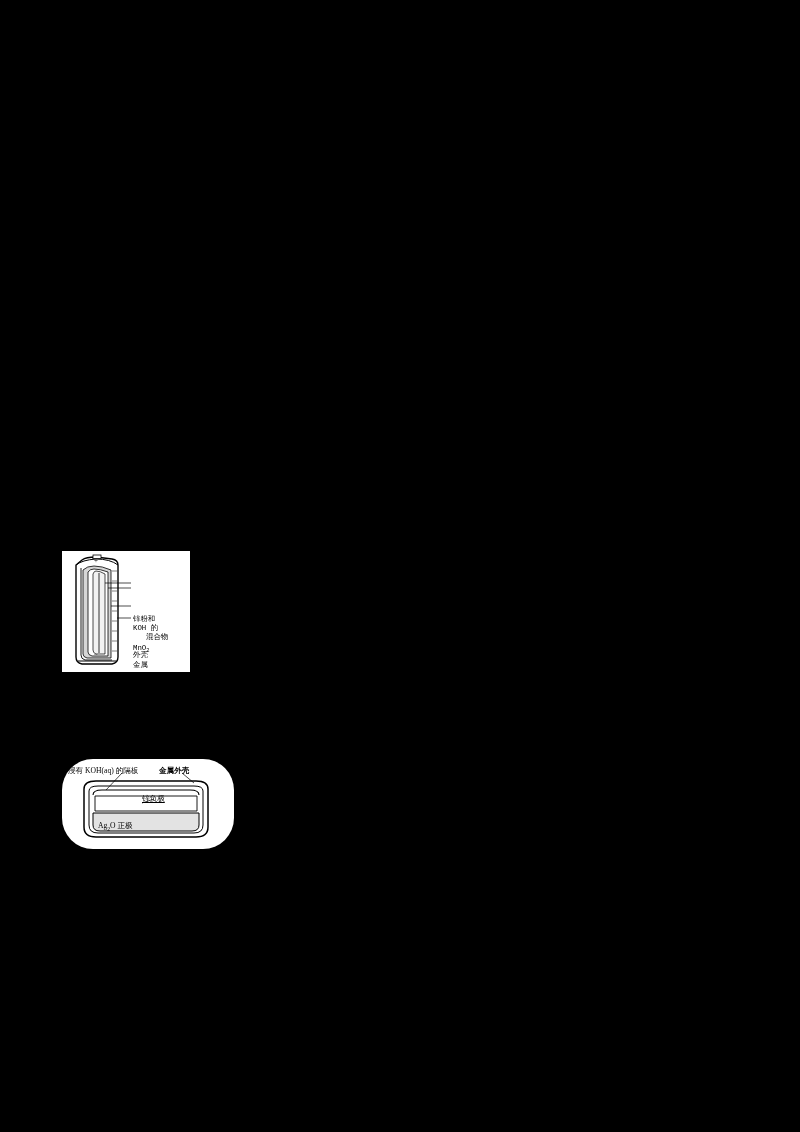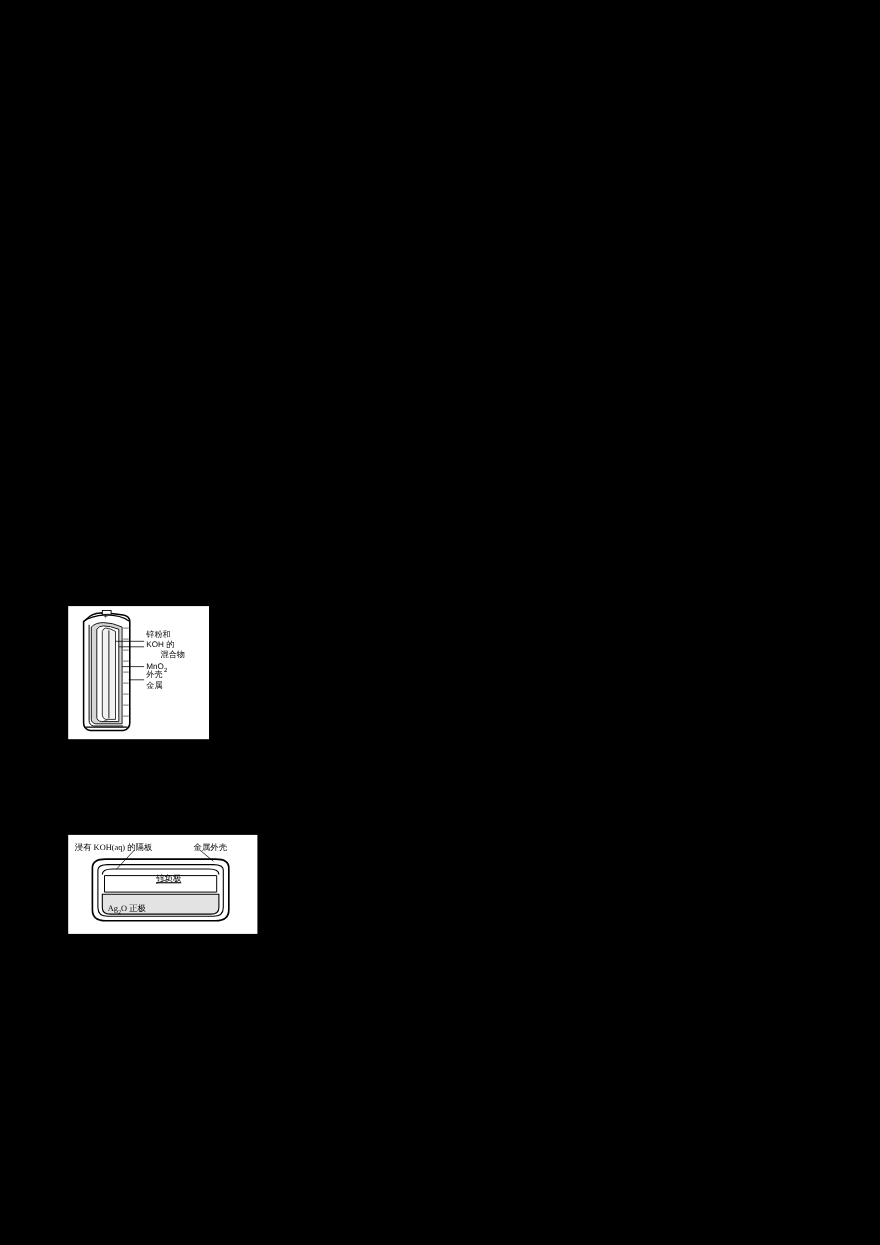--- a/index.html
+++ b/index.html
@@ -26,25 +26,26 @@
     background: #ffffff;
     overflow: hidden;
   }
   #fig-alkaline .cell-svg {
     position: absolute;
     left: 0;
     top: 0;
   }
   #fig-alkaline .lbl {
     position: absolute;
-    font-family: Liberation Sans, sans-serif;
+    font-family: Liberation Mono, monospace;
     font-size: 7.4px;
     line-height: 8.6px;
     color: #000000;
     white-space: nowrap;
+    margin-top: 42px;
   }
   #fig-alkaline .lbl-zn   { left: 71px; top: 22px; }
   #fig-alkaline .lbl-koh  { left: 71px; top: 31px; }
   #fig-alkaline .lbl-mix  { left: 84px; top: 40px; }
   #fig-alkaline .lbl-mno2 { left: 71px; top: 51px; }
   #fig-alkaline .lbl-metal1 { left: 71px; top: 68px; }
   #fig-alkaline .lbl-metal2 { left: 71px; top: 58px; }
   #fig-alkaline .sub {
     font-size: 5.4px;
     vertical-align: sub;
@@ -66,35 +67,36 @@
 
   
   #fig-button {
     position: absolute;
     left: 62px;
     top: 759px;
     width: 172px;
     height: 90px;
     background: #ffffff;
     overflow: hidden;
+    border-radius: 31px;
   }
   #fig-button .btn-svg {
     position: absolute;
     left: 0;
     top: 0;
   }
   #fig-button .lbl {
     position: absolute;
     font-family: "Liberation Serif", serif;
     font-size: 7.6px;
     color: #000000;
     white-space: nowrap;
   }
   #fig-button .lbl-sep   { left: 6px;  top: 7px; }
-  #fig-button .lbl-shell { left: 114px; top: 7px; }
+  #fig-button .lbl-shell { left: 97px; top: 7px; font-weight: bold; }
   #fig-button .lbl-zn    { left: 80px;  top: 35px; text-decoration: underline; }
   #fig-button .lbl-ag2o  { left: 36px;  top: 62px; }
   #fig-button .sub {
     font-size: 5.6px;
     vertical-align: sub;
   }
 </style>
 </head>
 <body>
 

